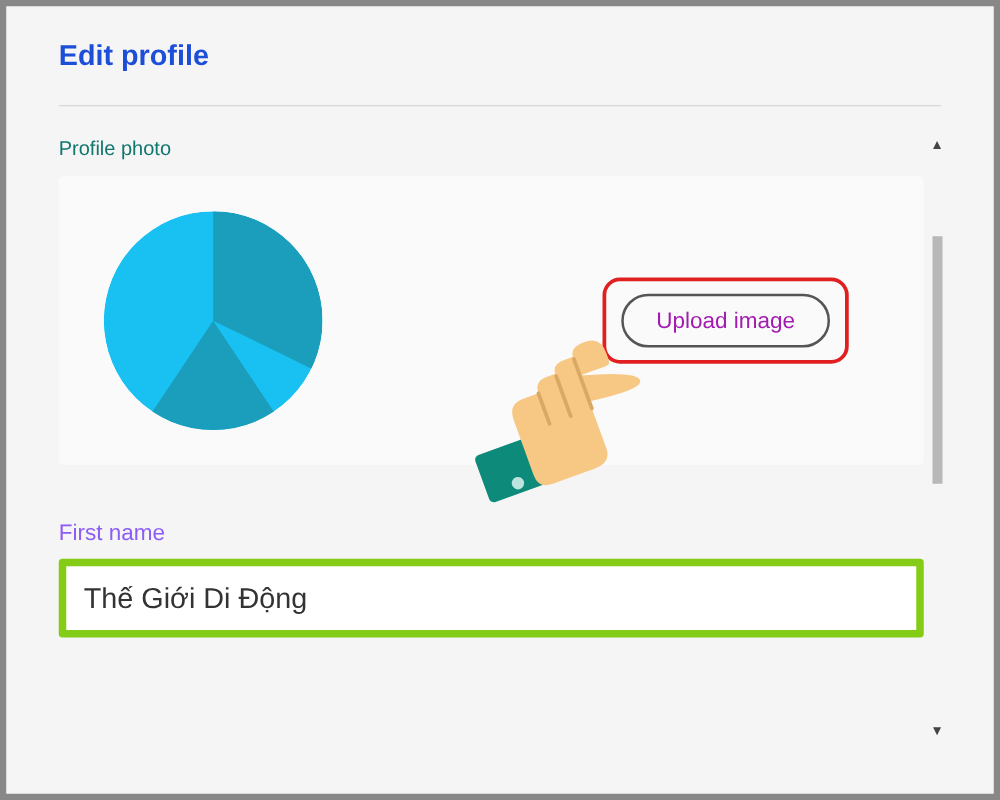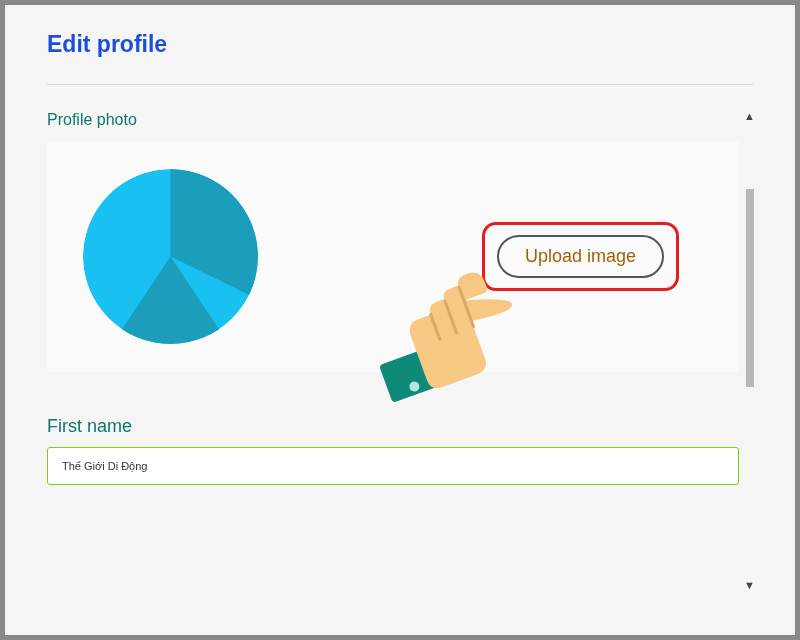--- a/index.html
+++ b/index.html
@@ -67,44 +67,44 @@
     border-radius: 14px;
     padding: 10px 12px;
     display: inline-block;
   }
   .upload-btn {
     display: inline-block;
     border: 2px solid #555;
     border-radius: 24px;
     padding: 9px 26px;
     font-size: 18px;
-    color: #a16207;
+    color: #a21caf;
     background: transparent;
     cursor: pointer;
     font-family: inherit;
   }
   .pointer-hand {
     position: absolute;
     left: -115px;
     top: 28px;
     width: 160px;
     height: 160px;
     pointer-events: none;
   }
   .field-label {
     font-size: 18px;
-    color: #0f766e;
+    color: #8b5cf6;
     margin-bottom: 10px;
   }
   .text-input {
     width: 100%;
-    border: 1px solid #84cc16;
+    border: 6px solid #84cc16;
     border-radius: 3px;
     padding: 12px 14px;
-    font-size: 11px;
+    font-size: 23px;
     color: #333;
     font-family: inherit;
     background: #fff;
     outline: none;
   }
   .scrollbar-track {
     position: absolute;
     right: -2px;
     top: 0;
     bottom: 0;

